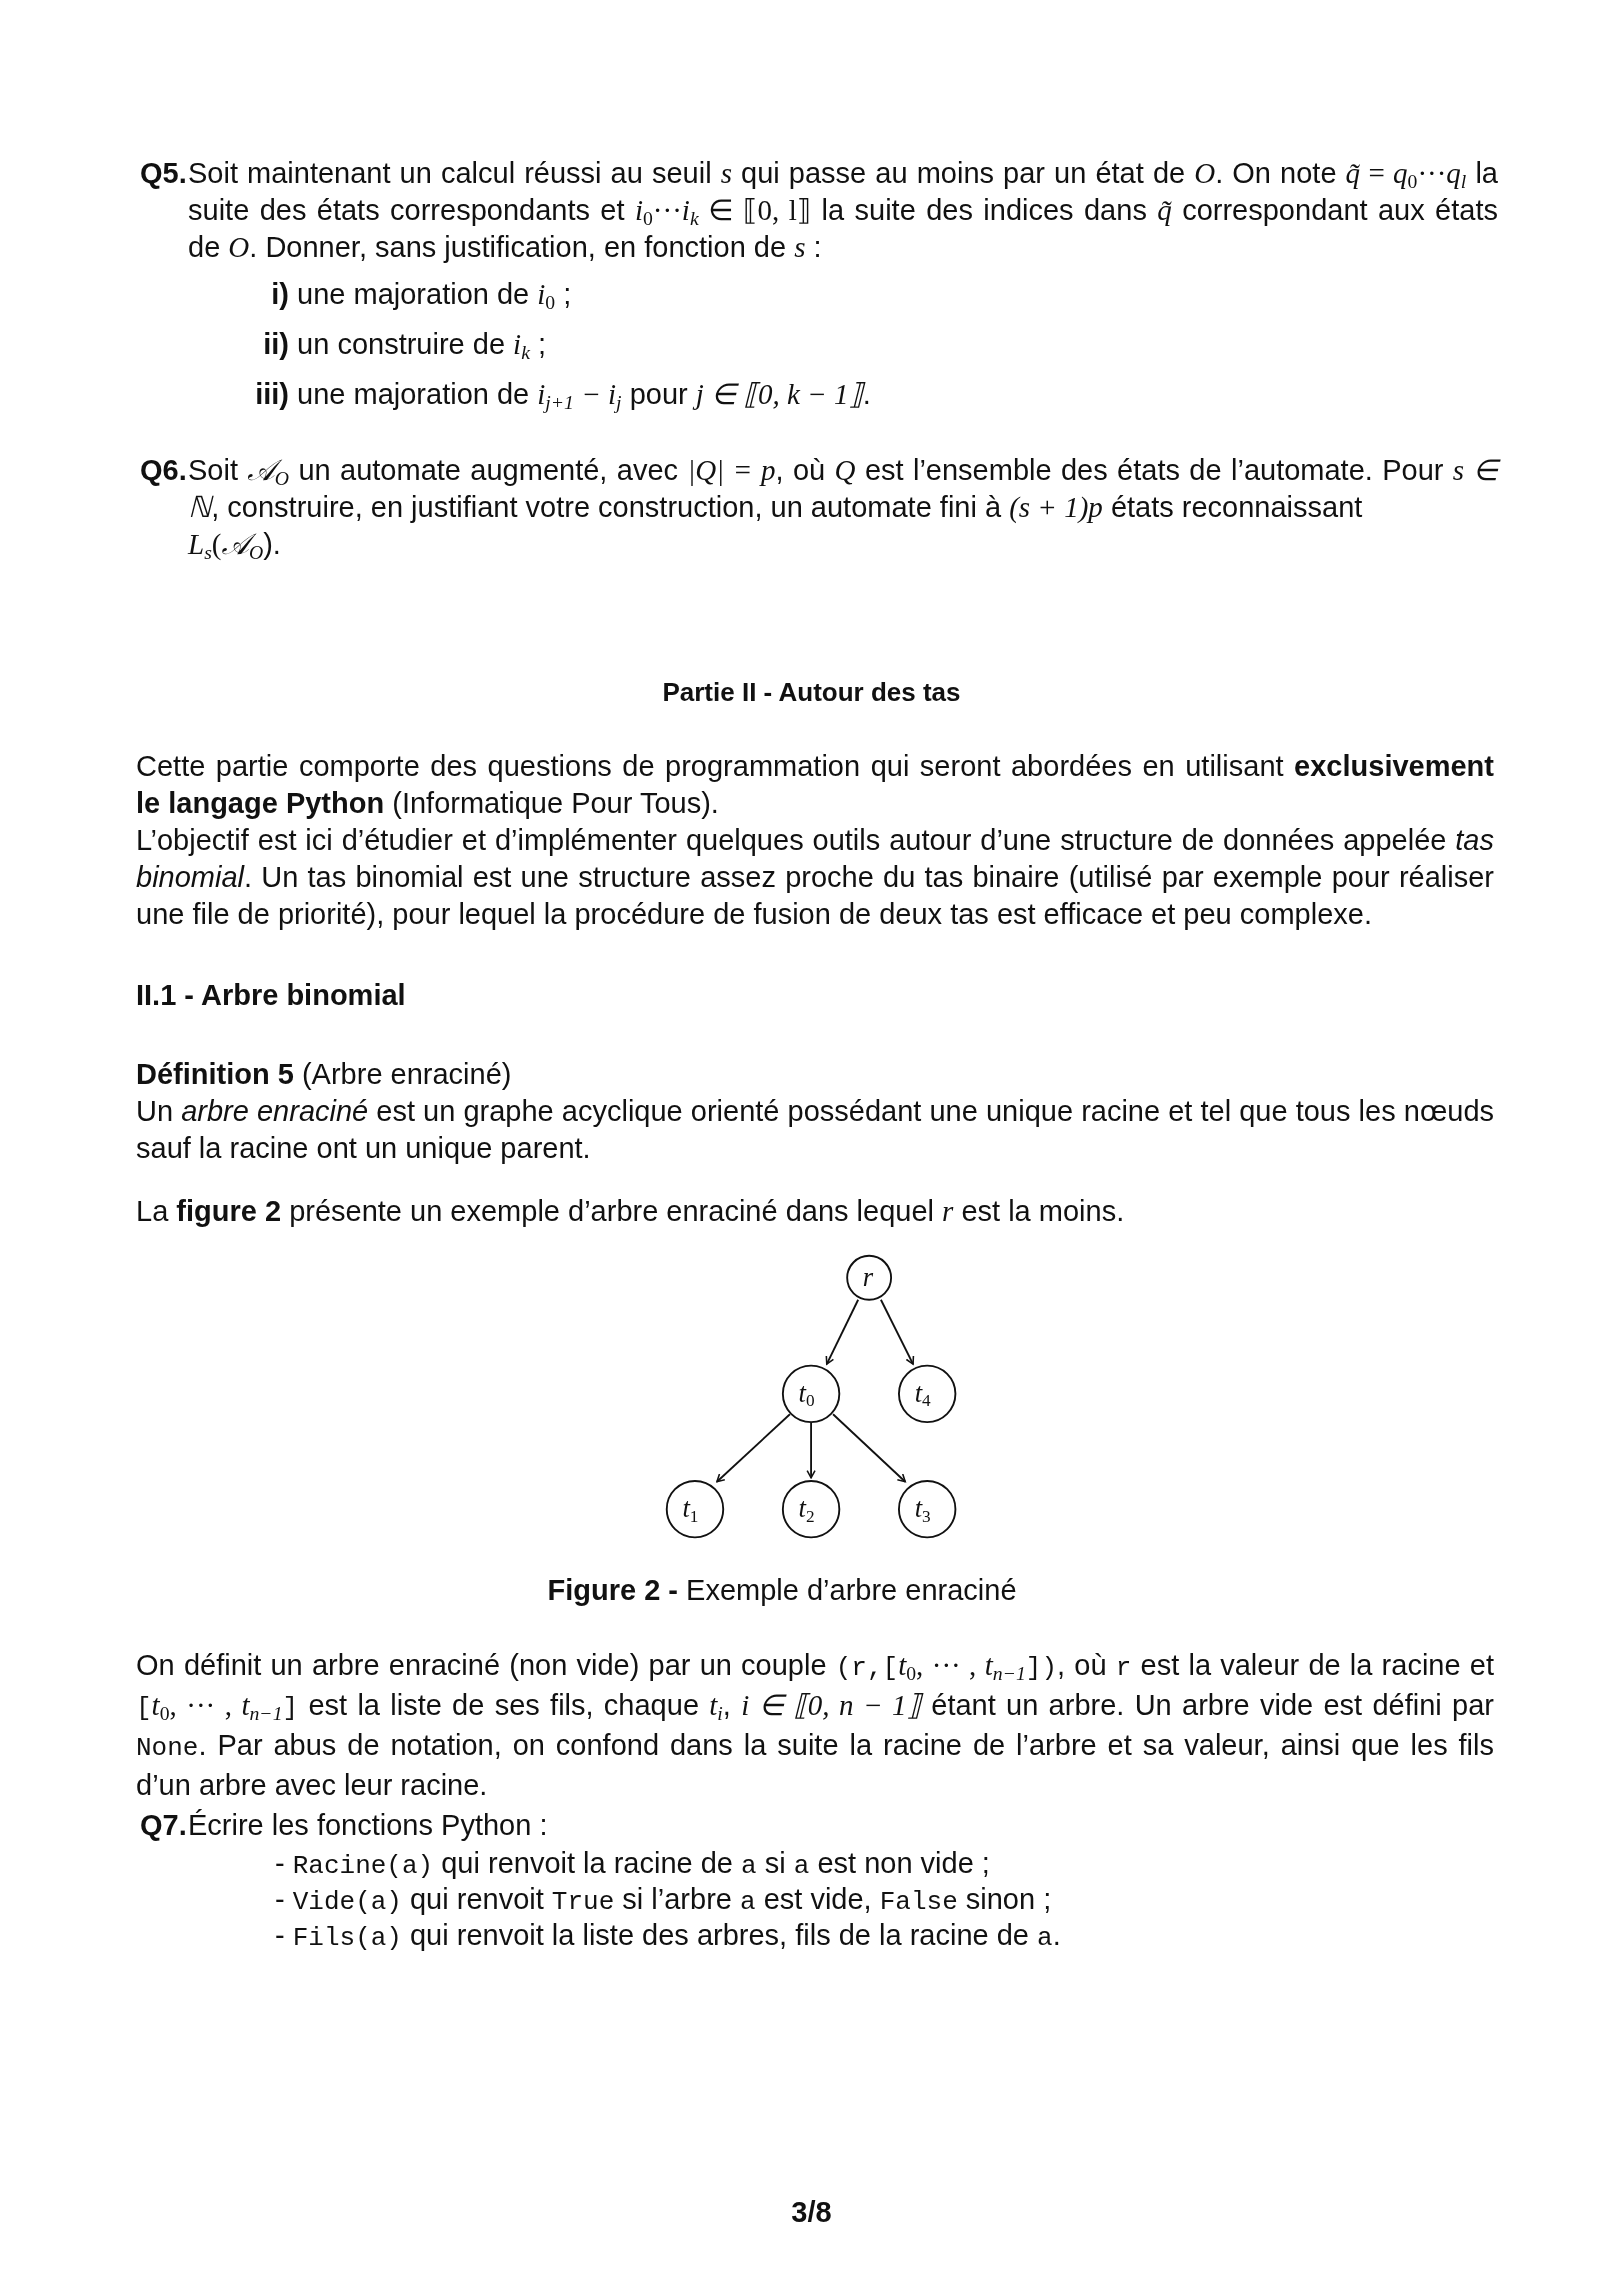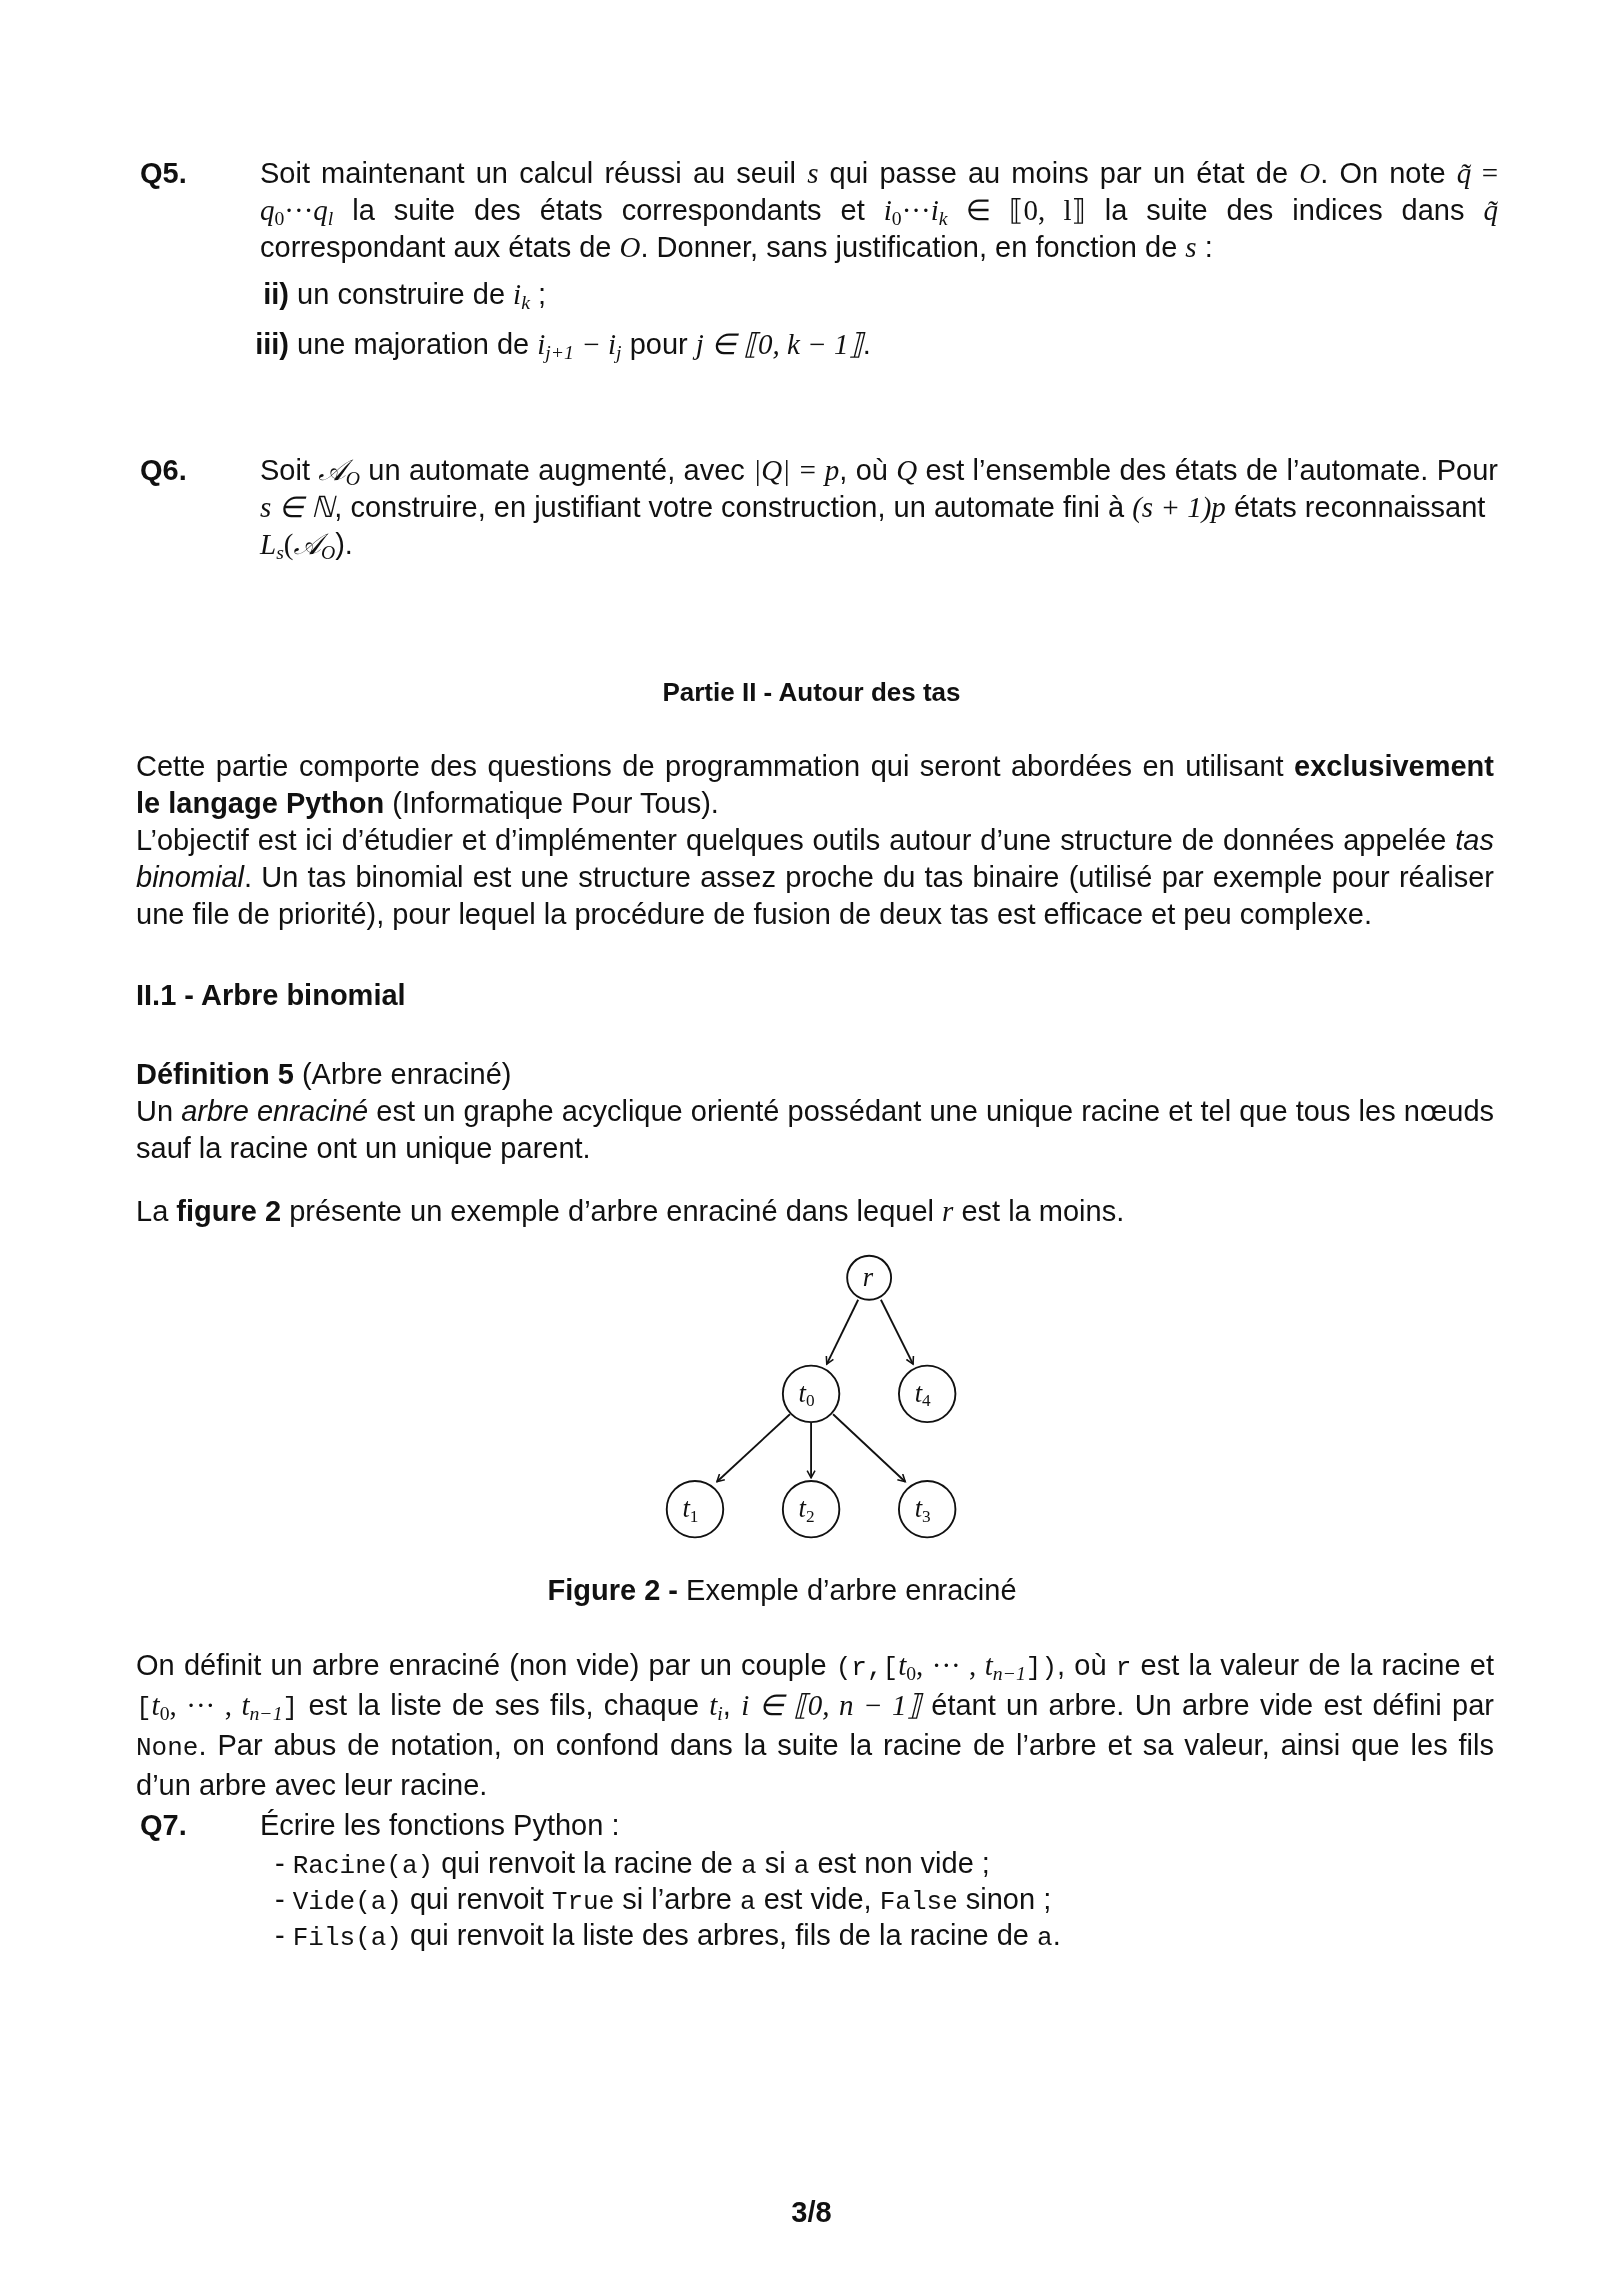--- a/index.html
+++ b/index.html
@@ -4,21 +4,21 @@
 <style>
   html, body { margin:0; padding:0; background:#ffffff; }
   body { width:1623px; height:2295px; position:relative; overflow:hidden;
          font-family:"Liberation Sans", sans-serif; color:#111; font-size:29px; line-height:37px; }
   .m { font-family:"Liberation Serif", serif; font-style:italic; }
   .mr { font-family:"Liberation Serif", serif; }
   .tt { font-family:"Liberation Mono", monospace; font-size:26px; }
   sub { font-size:0.68em; line-height:0; vertical-align:-0.25em; }
   .q { position:absolute; left:140px; width:1358px; }
   .qlabel { position:absolute; left:0; top:0; font-weight:bold; }
-  .qbody { margin-left:120px; text-align:justify; }
+  .qbody { margin-left:48px; text-align:justify; }
   .sub-items { position:absolute; left:228px; }
   .sub-item { height:50px; }
   .sub-item b { display:inline-block; width:61px; text-align:right; }
   .block { position:absolute; left:136px; width:1358px; text-align:justify; }
   .title { position:absolute; left:0; width:1623px; top:674px; text-align:center;
            font-weight:bold; font-size:26px; }
   .bul { position:absolute; left:275px; }
   .bul div { height:36px; }
   .caption { position:absolute; left:0; width:1564px; top:1572px; text-align:center; }
   .pagenum { position:absolute; left:0; width:1623px; top:2194px; text-align:center; font-weight:bold; }
@@ -28,20 +28,21 @@
 <body>
 
 <div class="q" style="top:155px;">
   <span class="qlabel">Q5.</span>
   <div class="qbody">
     <span>Soit maintenant un calcul réussi au seuil </span><span class="m">s</span><span> qui passe au moins par un état de </span><span class="m">O</span><span>. On note </span><span class="m">q̃</span><span class="mr"> = </span><span class="m">q</span><sub class="mr">0</sub><span class="mr">···</span><span class="m">q</span><sub class="m">l</sub><span> la suite des états correspondants et </span><span class="m">i</span><sub class="mr">0</sub><span class="mr">···</span><span class="m">i</span><sub class="m">k</sub><span class="mr"> ∈ ⟦0, l⟧</span><span> la suite des indices dans </span><span class="m">q̃</span>
     <span>correspondant aux états de </span><span class="m">O</span><span>. Donner, sans justification, en fonction de </span><span class="m">s</span><span> :</span>
   </div>
 </div>
 <div class="sub-items" style="top:276px;">
+  <div class="sub-item"><b>i)</b> <span>une majoration de </span><span class="m">i</span><sub class="mr">0</sub><span> ;</span></div>
   <div class="sub-item"><b>ii)</b> <span>un construire de </span><span class="m">i</span><sub class="m">k</sub><span> ;</span></div>
   <div class="sub-item"><b>iii)</b> <span>une majoration de </span><span class="m">i</span><sub class="m">j+1</sub><span class="m"> − i</span><sub class="m">j</sub><span> pour </span><span class="m">j ∈ ⟦0, k − 1⟧</span><span>.</span></div>
 </div>
 
 <div class="q" style="top:452px;">
   <span class="qlabel">Q6.</span>
   <div class="qbody">
     <span>Soit </span><span class="m">𝒜</span><sub class="m">O</sub><span> un automate augmenté, avec </span><span class="m">|Q| = p</span><span>, où </span><span class="m">Q</span><span> est l’ensemble des états de l’automate. Pour </span><span class="m">s ∈ ℕ</span><span>, construire, en justifiant votre construction, un automate fini à </span><span class="m">(s + 1)p</span><span> états reconnaissant </span><br>
     <span class="m">L</span><sub class="m">s</sub><span class="mr">(</span><span class="m">𝒜</span><sub class="m">O</sub><span>).</span>
   </div>

